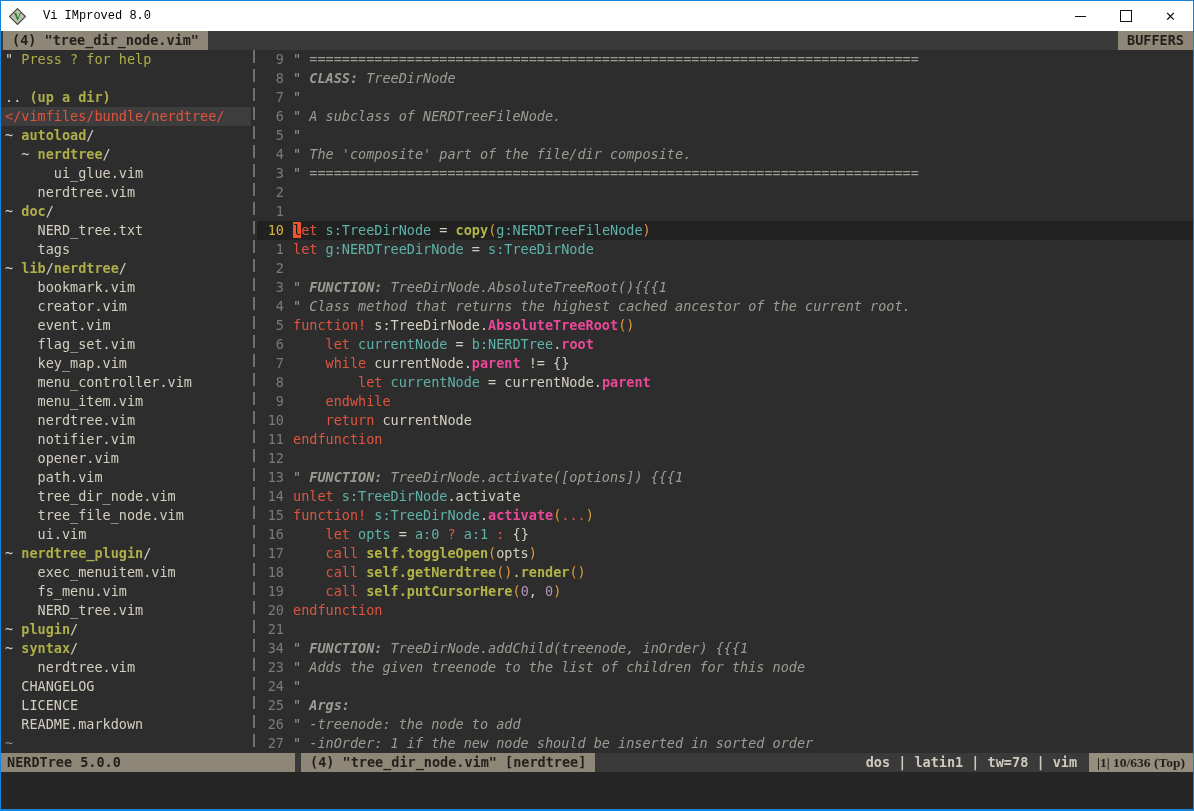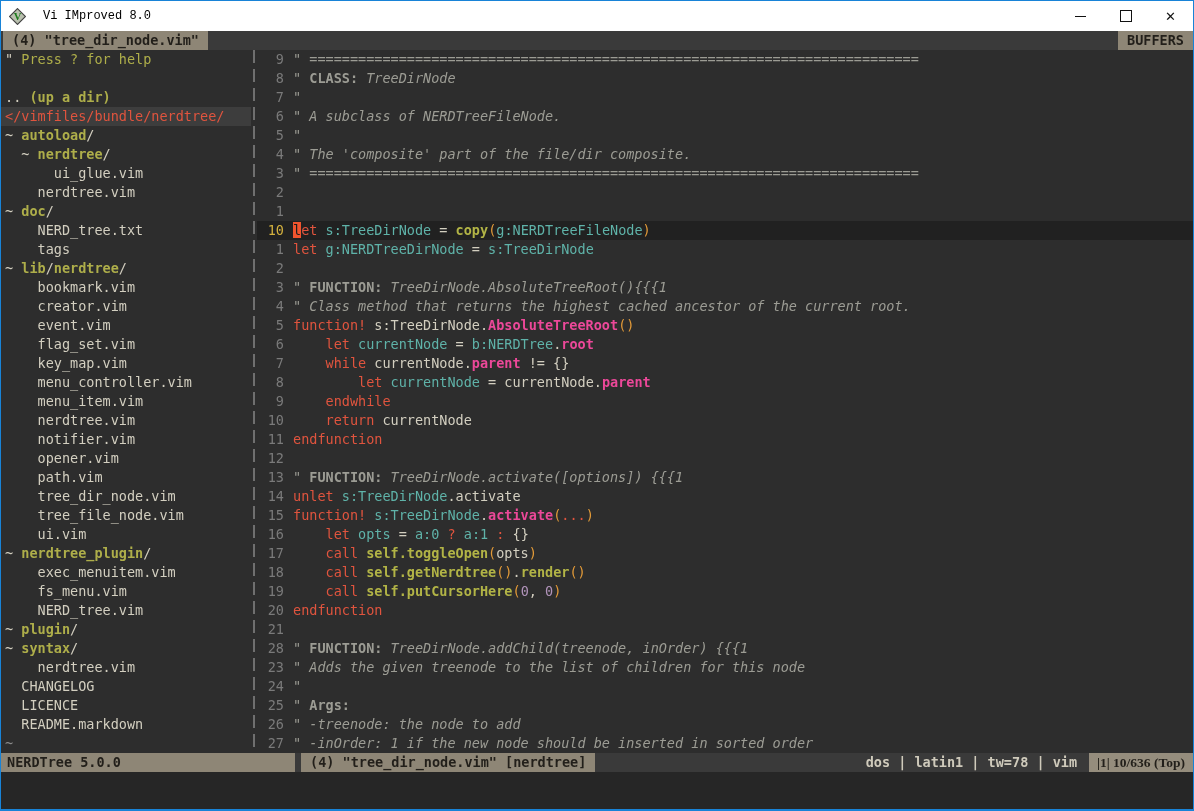--- a/index.html
+++ b/index.html
@@ -38,21 +38,21 @@
   .curline .lnum{color:#d4b13e;}
   
   .s-tx{color:#d3cfc0;}
   .s-kw{color:#e0543e;}
   .s-id{color:#5fb3a9;}
   .s-fn{color:#b2b446;font-weight:bold;}
   .s-mem{color:#ec4899;font-weight:bold;margin-top:29px;}
   .s-par{color:#e29a38;}
   .s-num{color:#b294bb;}
   .s-cm{color:#9c9c94;font-style:italic;}
-  .s-cmb{color:#9c9c94;font-weight:bold;}
+  .s-cmb{color:#9c9c94;font-style:italic;font-weight:bold;}
   .s-cur{background:#f0542e;color:#1d1d1d;}
   .s-dirb{color:#aeae4a;font-weight:bold;}
   .s-hlp{color:#aeae4a;}
   .s-q{color:#d3cfc0;}
   .s-dim{color:#8a8a8a;}
   .s-root{color:#e0543e;}
   
   .statusline{height:19px;display:flex;align-items:stretch;background:#3a3a3a;
               font-size:13.5px;font-weight:bold;}
   .st-left{width:294px;flex:none;background:#8e8676;color:#221f1a;line-height:19px;
@@ -160,21 +160,21 @@
         <div class="crow"><span class="lnum">12</span><span></span></div>
         <div class="crow"><span class="lnum">13</span><span><span class="s-cm">" </span><span class="s-cmb">FUNCTION:</span><span class="s-cm"> TreeDirNode.activate([options]) {{{1</span></span></div>
         <div class="crow"><span class="lnum">14</span><span><span class="s-kw">unlet</span><span class="s-tx"> </span><span class="s-id">s:TreeDirNode</span><span class="s-tx">.activate</span></span></div>
         <div class="crow"><span class="lnum">15</span><span><span class="s-kw">function!</span><span class="s-tx"> </span><span class="s-id">s:TreeDirNode</span><span class="s-tx">.</span><span class="s-mem">activate</span><span class="s-par">(</span><span class="s-kw">...</span><span class="s-par">)</span></span></div>
         <div class="crow"><span class="lnum">16</span><span><span class="s-tx">    </span><span class="s-kw">let</span><span class="s-tx"> </span><span class="s-id">opts</span><span class="s-tx"> = </span><span class="s-id">a:0</span><span class="s-tx"> </span><span class="s-kw">?</span><span class="s-tx"> </span><span class="s-id">a:1</span><span class="s-tx"> </span><span class="s-kw">:</span><span class="s-tx"> {}</span></span></div>
         <div class="crow"><span class="lnum">17</span><span><span class="s-tx">    </span><span class="s-kw">call</span><span class="s-tx"> </span><span class="s-fn">self.toggleOpen</span><span class="s-par">(</span><span class="s-tx">opts</span><span class="s-par">)</span></span></div>
         <div class="crow"><span class="lnum">18</span><span><span class="s-tx">    </span><span class="s-kw">call</span><span class="s-tx"> </span><span class="s-fn">self.getNerdtree</span><span class="s-par">()</span><span class="s-tx">.</span><span class="s-fn">render</span><span class="s-par">()</span></span></div>
         <div class="crow"><span class="lnum">19</span><span><span class="s-tx">    </span><span class="s-kw">call</span><span class="s-tx"> </span><span class="s-fn">self.putCursorHere</span><span class="s-par">(</span><span class="s-num">0</span><span class="s-tx">, </span><span class="s-num">0</span><span class="s-par">)</span></span></div>
         <div class="crow"><span class="lnum">20</span><span><span class="s-kw">endfunction</span></span></div>
         <div class="crow"><span class="lnum">21</span><span></span></div>
-        <div class="crow"><span class="lnum">28</span><span><span class="s-cm">" </span><span class="s-cmb">FUNCTION:</span><span class="s-cm"> TreeDirNode.addChild(treenode, inOrder) {{{1</span></span></div>
+        <div class="crow"><span class="lnum">34</span><span><span class="s-cm">" </span><span class="s-cmb">FUNCTION:</span><span class="s-cm"> TreeDirNode.addChild(treenode, inOrder) {{{1</span></span></div>
         <div class="crow"><span class="lnum">23</span><span><span class="s-cm">" Adds the given treenode to the list of children for this node</span></span></div>
         <div class="crow"><span class="lnum">24</span><span><span class="s-cm">"</span></span></div>
         <div class="crow"><span class="lnum">25</span><span><span class="s-cm">" </span><span class="s-cmb">Args:</span></span></div>
         <div class="crow"><span class="lnum">26</span><span><span class="s-cm">" -treenode: the node to add</span></span></div>
         <div class="crow"><span class="lnum">27</span><span><span class="s-cm">" -inOrder: 1 if the new node should be inserted in sorted order</span></span></div>
       </div>
   </div>
 
   <div class="statusline">
     <span class="st-left">NERDTree 5.0.0</span>

